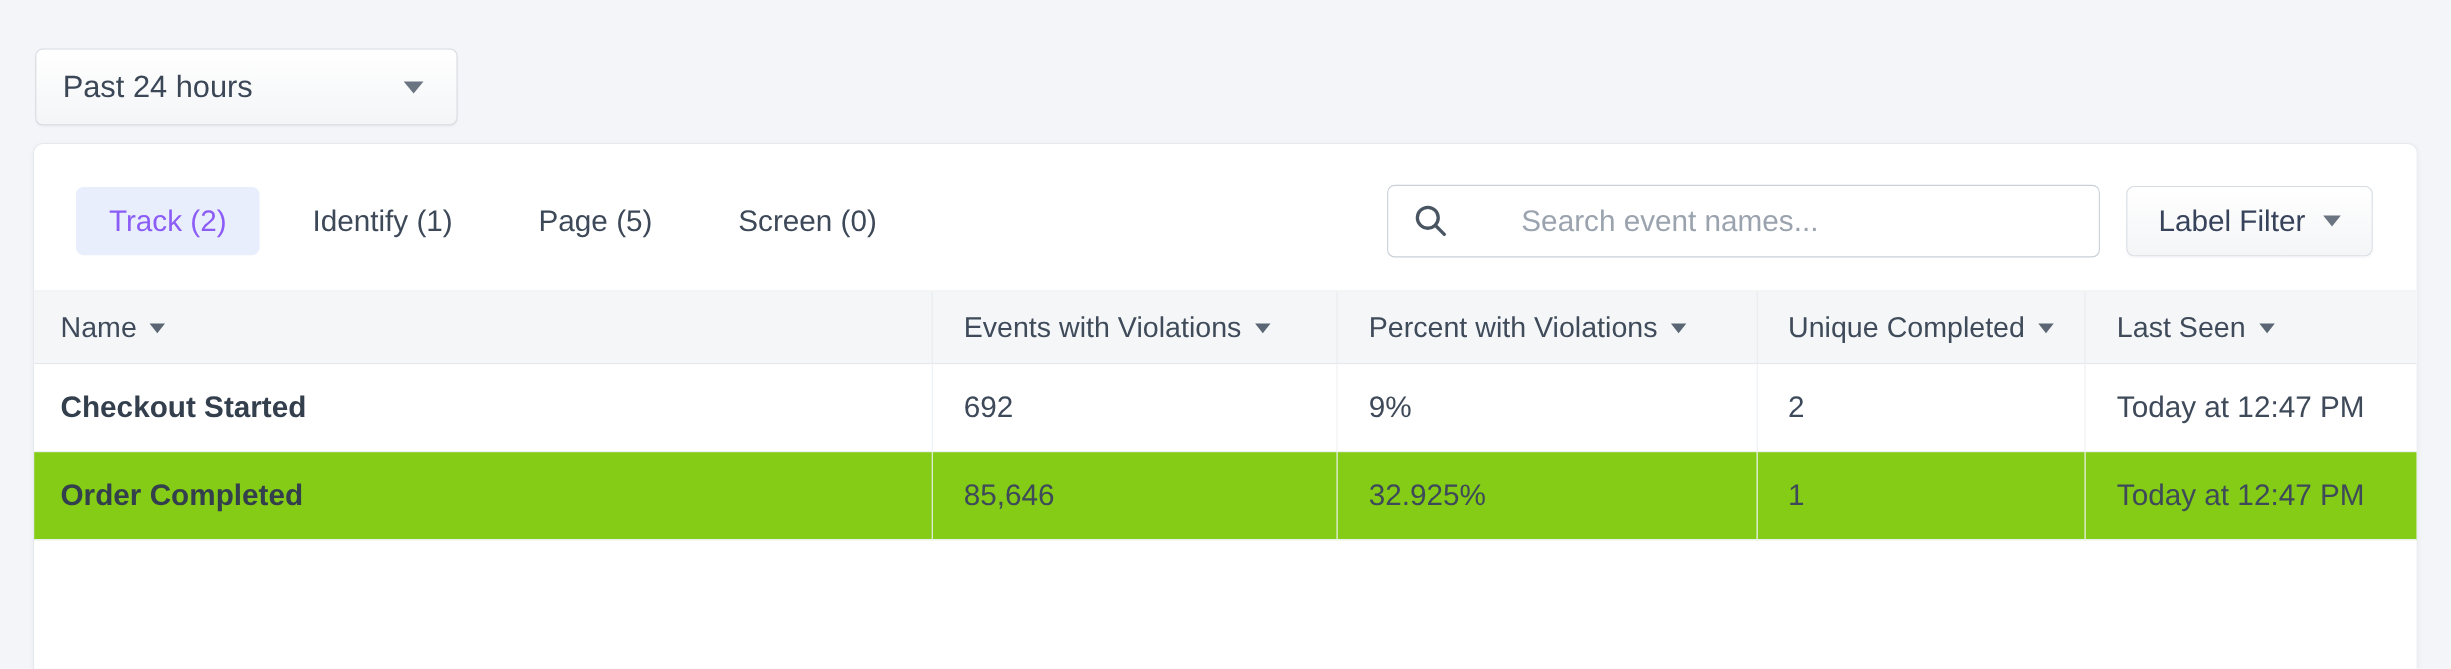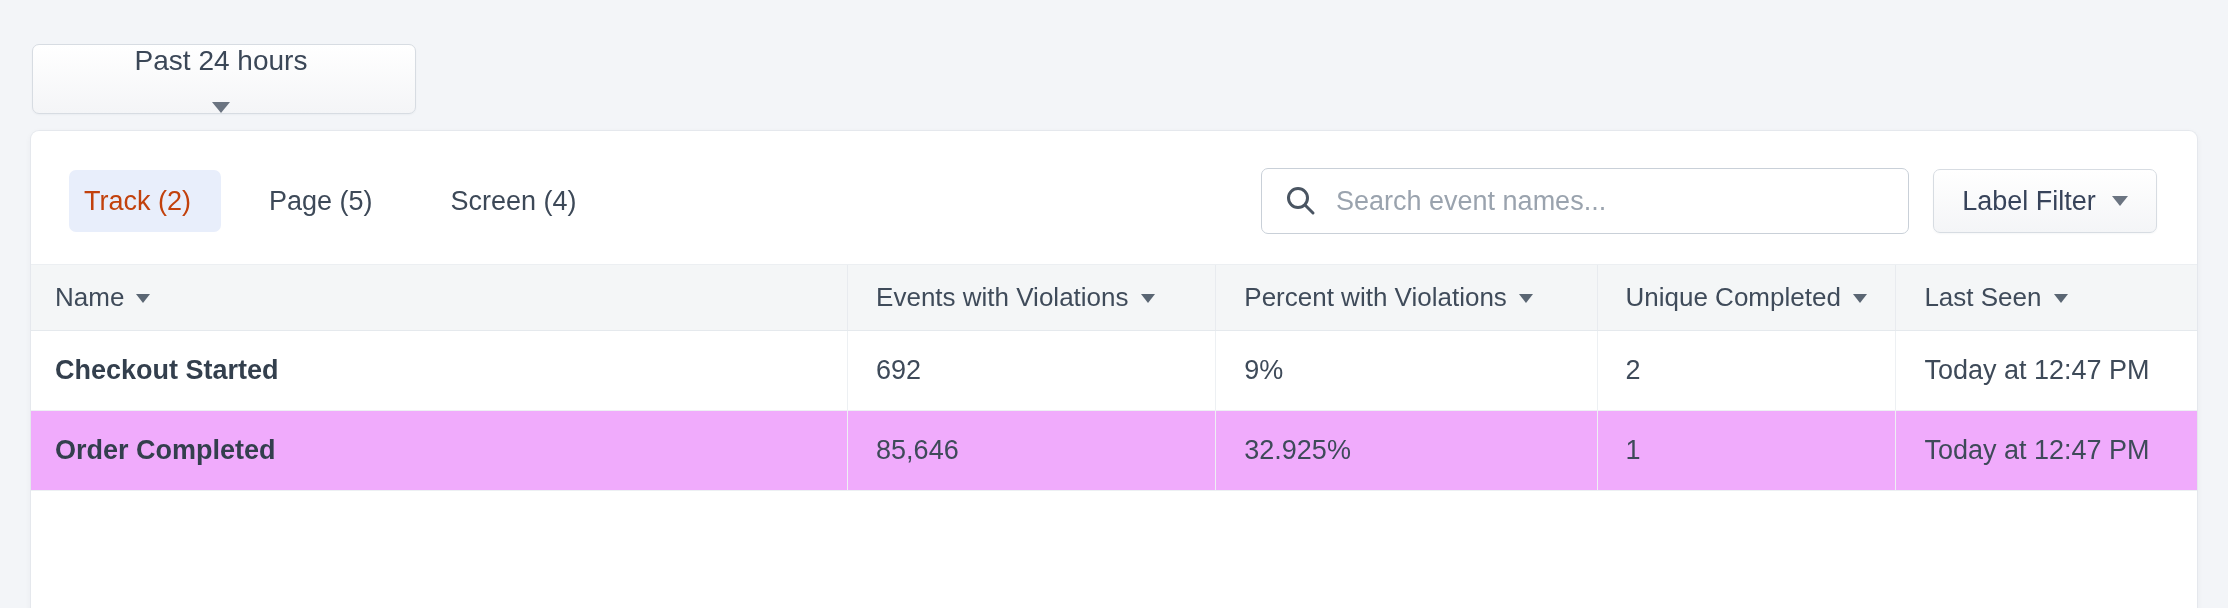--- a/index.html
+++ b/index.html
@@ -16,21 +16,20 @@
     position: absolute; left: 32px; top: 44px;
     width: 384px; height: 70px;
     background: linear-gradient(#ffffff, #f4f5f7);
     border: 1px solid #d7dce2;
     border-radius: 7px;
     display: flex; align-items: center; justify-content: space-between;
     padding: 0 30px 0 24px;
     font-size: 28px; color: #3b4757;
     cursor: pointer;
     box-shadow: 0 1px 2px rgba(23,43,77,.04);
-    flex-direction: column;
   }
 
   .caret-down {
     width: 0; height: 0; display: inline-block;
     border-left: 9px solid transparent;
     border-right: 9px solid transparent;
     border-top: 11px solid #6b7481;
   }
 
   
@@ -51,38 +50,39 @@
     padding: 37px 40px 30px 38px;
   }
   .tabs { display: flex; align-items: center; gap: 18px; }
   .tab {
     height: 62px; padding: 0 30px;
     display: flex; align-items: center;
     font-size: 27px; color: #3d4958;
     border-radius: 7px;
     cursor: pointer; white-space: nowrap;
   }
-  .tab.active { background: #e8eefb; color: #c2410c; padding-left: 15px; }
+  .tab.active { background: #e8eefb; color: #8b5cf6; }
 
   .toolbar-spacer { flex: 1; }
 
   .search-box {
     width: 648px; height: 66px;
     border: 1px solid #c9d0d8;
     border-radius: 7px;
     background: #fff;
     display: flex; align-items: center;
     padding: 0 20px 0 22px;
   }
   .search-box svg { flex: 0 0 auto; margin-right: 18px; }
   .search-input {
     border: none; outline: none; flex: 1;
     font-size: 27px; color: #3d4a59;
     font-family: "Liberation Sans", "DejaVu Sans", sans-serif;
     background: transparent;
+    margin-left: 47px;
   }
   .search-input::placeholder { color: #9aa3ae; }
 
   .label-filter-btn {
     margin-left: 24px;
     width: 224px; height: 64px;
     background: linear-gradient(#ffffff, #f4f5f7);
     border: 1px solid #d7dce2;
     border-radius: 7px;
     display: flex; align-items: center; justify-content: center; gap: 16px;
@@ -127,38 +127,39 @@
 
   tbody td {
     height: 80px;
     font-size: 27px; color: #3e4a59;
     padding: 0 0 0 28px;
     border-left: 1px solid #edf0f3;
     border-bottom: 1px solid #edf0f3;
     white-space: nowrap;
   }
   tbody td:first-child { border-left: none; padding-left: 24px; }
-  tbody tr.alt { background: #f0abfc; }
+  tbody tr.alt { background: #84cc16; }
   td.cell-name { font-weight: 700; color: #333f4d; cursor: pointer; }
 </style>
 </head>
 <body>
 
 <div class="timerange-btn">
   <span>Past 24 hours</span>
   <span class="caret-down"></span>
 </div>
 
 <div class="card">
 
   <div class="toolbar">
     <div class="tabs">
       <div class="tab active">Track (2)</div>
+      <div class="tab">Identify (1)</div>
       <div class="tab">Page (5)</div>
-      <div class="tab">Screen (4)</div>
+      <div class="tab">Screen (0)</div>
     </div>
 
     <div class="toolbar-spacer"></div>
 
     <div class="search-box">
       <svg width="34" height="34" viewBox="0 0 34 34">
         <circle cx="14" cy="14" r="9.5" fill="none" stroke="#4a5562" stroke-width="3"></circle>
         <line x1="21" y1="21" x2="29" y2="29" stroke="#4a5562" stroke-width="3" stroke-linecap="round"></line>
       </svg>
       <input class="search-input" type="text" placeholder="Search event names..." style="">

